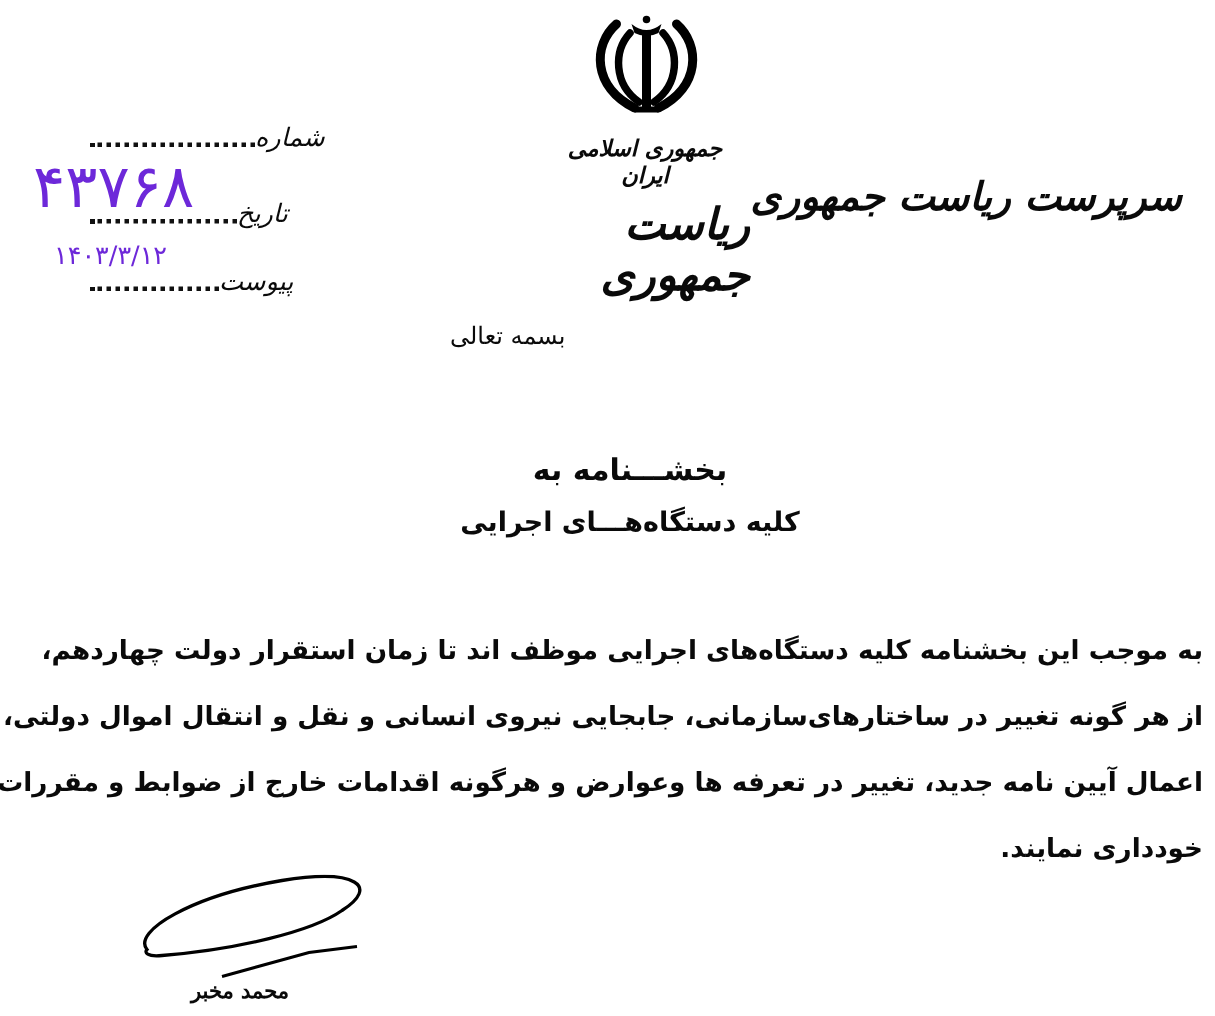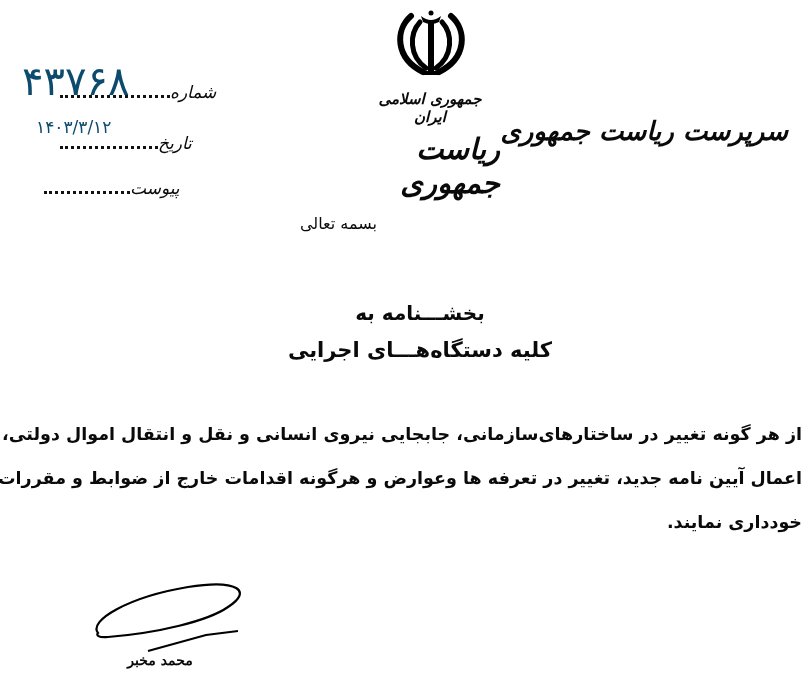--- a/index.html
+++ b/index.html
@@ -12,22 +12,22 @@
   
   .field-row { position: absolute; display: flex; direction: rtl; align-items: flex-end; }
   .field-label {
     font-family: "DejaVu Serif", serif; font-style: italic; font-weight: normal;
     font-size: 17px; line-height: 1;
   }
   .field-dots {
     border-bottom: 3px dotted #111; height: 0; margin-bottom: 3px;
   }
   .field-value {
-    position: absolute; font-family: "DejaVu Sans", sans-serif; color: #0c4a6e;
-    direction: ltr; white-space: nowrap;
+    position: absolute; font-family: "DejaVu Sans", sans-serif; color: #6d28d9;
+    direction: ltr; white-space: nowrap; margin-top: 44px;
   }
   .num-value { font-size: 40px; letter-spacing: 4px; font-weight: normal; }
   .date-value { font-size: 17px; letter-spacing: 1px; }
 
   
   .emblem { position: absolute; left: 393px; top: 8px; width: 76px; height: 70px; }
 
   .org-line1 {
     position: absolute; left: 360px; top: 90px; width: 140px; text-align: center;
     font-family: "DejaVu Serif", serif; font-weight: bold; font-style: italic; font-size: 15px;
@@ -44,21 +44,21 @@
   .invocation {
     position: absolute; left: 300px; top: 214px; width: 240px; text-align: left;
     font-size: 16px;
   }
   .title1 {
     position: absolute; left: 250px; top: 301px; width: 340px; text-align: center;
     font-weight: bold; font-size: 20px;
   }
   .title2 {
     position: absolute; left: 250px; top: 338px; width: 340px; text-align: center;
-    font-weight: bold; font-size: 21px;
+    font-weight: bold; font-size: 18px;
   }
 
   .body-text {
     position: absolute; left: 62px; top: 412px; width: 740px;
     direction: rtl; text-align: justify; text-align-last: right;
   }
   .body-line {
     display: block; font-size: 17.5px; font-weight: bold; line-height: 44px; white-space: nowrap;
     text-align: right;
   }
@@ -82,21 +82,21 @@
 
 <div>
   <div class="field-row" style="left:60px; top:135px;">
     <span class="field-label">تاریخ</span>
     <span class="field-dots" style="width:98px;"></span>
   </div>
   <div class="field-value date-value" style="left:36px; top:117px;">۱۴۰۳/۳/۱۲</div>
 </div>
 
 <div>
-  <div class="field-row" style="left:44px; top:180px;">
+  <div class="field-row" style="left:60px; top:180px;">
     <span class="field-label">پیوست</span>
     <span class="field-dots" style="width:86px;"></span>
   </div>
 </div>
 
 <svg class="emblem" viewBox="0 0 76 70">
   <g fill="none" stroke="#000" stroke-linecap="round">
 
     <path d="M18 8 C2 22 2 50 30 64" stroke-width="6"></path>
     <path d="M58 8 C74 22 74 50 46 64" stroke-width="6"></path>
@@ -114,20 +114,21 @@
 <div class="org-line1 rtl">جمهوری اسلامی ایران</div>
 <div class="org-line2 rtl">ریاست جمهوری</div>
 
 <div class="sender rtl">سرپرست ریاست جمهوری</div>
 
 <div class="invocation rtl">بسمه تعالی</div>
 <div class="title1 rtl">بخشـــنامه به</div>
 <div class="title2 rtl">کلیه دستگاه‌هـــای اجرایی</div>
 
 <div class="body-text">
+  <span class="body-line">به موجب این بخشنامه کلیه دستگاه‌های اجرایی موظف اند تا زمان استقرار دولت چهاردهم،</span>
   <span class="body-line">از هر گونه تغییر در ساختارهای‌سازمانی، جابجایی نیروی انسانی و نقل و انتقال اموال دولتی،</span>
   <span class="body-line">اعمال آیین نامه جدید، تغییر در تعرفه ها وعوارض و هرگونه اقدامات خارج از ضوابط و مقررات،</span>
   <span class="body-line">خودداری نمایند.</span>
 </div>
 
 <svg class="signature" viewBox="0 0 170 70">
   <path d="M10 50 C0 38 40 14 100 4 C150 -4 165 8 140 24 C120 38 70 50 20 54 C10 55 8 52 10 50 Z" fill="none" stroke="#000" stroke-width="2.2"></path>
   <path d="M60 68 L118 52 L150 48" fill="none" stroke="#000" stroke-width="2"></path>
 </svg>
 <div class="signer-name rtl">محمد مخبر</div>

